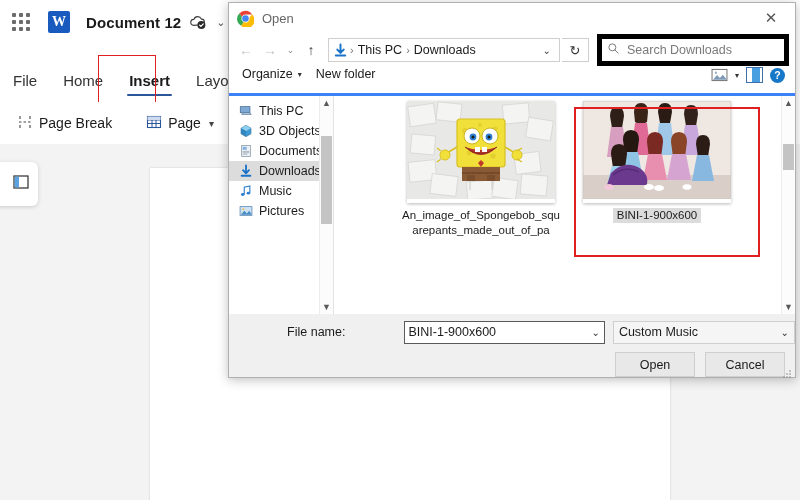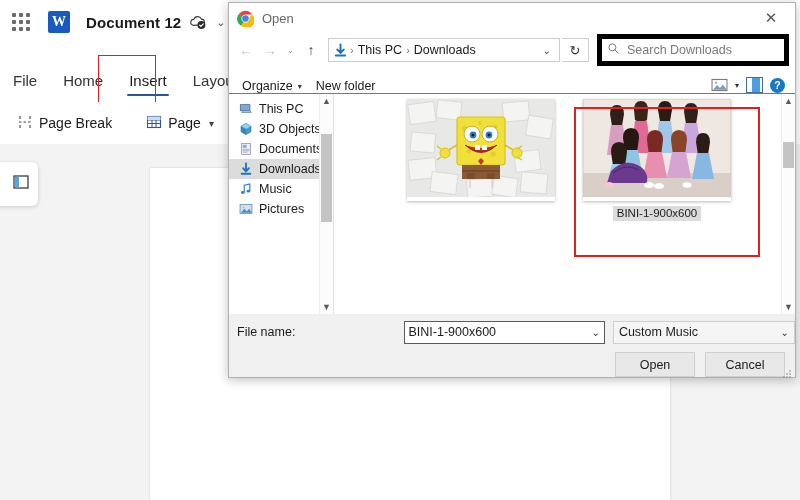--- a/index.html
+++ b/index.html
@@ -38,21 +38,21 @@
   .chev-down-title { margin-left: 9px; color: #555; font-size: 11px; }
 
   .word-ribbon {
     position: absolute; top: 44px; left: 0; width: 800px; height: 58px;
     background: #ffffff; display: flex; align-items: flex-end;
   }
   .rb-tab {
     position: relative; padding: 0 13px; height: 42px; line-height: 42px;
     font-size: 15px; color: #333;
   }
-  .rb-tab.active { color: #1b1b1b; font-weight: normal; }
+  .rb-tab.active { color: #1b1b1b; font-weight: bold; }
   .rb-tab.active::after {
     content: ""; position: absolute; left: 11px; right: 11px; bottom: 6px;
     height: 2.5px; background: #2b579a; border-radius: 2px;
   }
   .annot-box { position: absolute; border: 1.6px solid #e02020; pointer-events: none; }
 
   .word-toolbar {
     position: absolute; top: 102px; left: 0; width: 800px; height: 42px;
     background: #ffffff; display: flex; align-items: center;
     border-bottom: 1px solid #e6e6e6;
@@ -116,22 +116,22 @@
     display: flex; align-items: center; justify-content: center; font-size: 13px; color: #333;
     flex: none;
   }
   .search-box {
     width: 172px; height: 22px; border: 5px solid #000000; background: #fff;
     display: flex; align-items: center; padding: 0 5px; margin-left: 6px; flex: none;
   }
   .search-ph { font-size: 12.5px; color: #7a7a7a; margin-left: 7px; }
 
   .dlg-toolbar {
-    height: 26px; background: #ffffff; display: flex; align-items: flex-end;
-    padding: 0 6px; flex: none; border-bottom: 1px solid #3b82f6;
+    height: 26px; background: #ffffff; display: flex; align-items: flex-start;
+    padding: 0 6px; flex: none; border-bottom: 3px solid #3b82f6;
   }
   .tool-link { font-size: 12.5px; color: #1b1b1b; padding: 0 7px; display: flex; align-items: center; gap: 5px; }
   .tool-caret { font-size: 8px; color: #333; }
   .tool-right { margin-left: auto; display: flex; align-items: center; gap: 7px; padding-right: 4px; }
   .view-icon { width: 17px; height: 14px; position: relative; }
   .pane-icon { width: 15px; height: 14px; border: 1.4px solid #3f6fa8; display: flex; }
   .pane-icon i { display: block; }
   .help-icon {
     width: 15px; height: 15px; border-radius: 50%; background: #1878c8; color: #fff;
     font-size: 10.5px; display: flex; align-items: center; justify-content: center; font-weight: bold;
@@ -166,21 +166,21 @@
   .thumb-wrap { display: flex; align-items: center; justify-content: center; height: 104px; }
   .thumb { box-shadow: 0 1px 3px rgba(0,0,0,.28); }
   .file-label {
     font-size: 11.5px; color: #1b1b1b; line-height: 15px; margin-top: 4px;
     padding: 0 4px; word-break: break-all;
   }
   .file-label.selected-bg { background: #dcdcdc; display: inline-block; padding: 0 4px; }
 
   .dlg-footer { background: #f0f0f0; flex: none; padding: 6px 0 0 0; position: relative; }
   .fn-row { display: flex; align-items: center; height: 24px; padding-left: 8px; }
-  .fn-label { font-size: 12.5px; color: #1b1b1b; width: 164px; text-align: left; padding-right: 8px; }
+  .fn-label { font-size: 12.5px; color: #1b1b1b; width: 164px; text-align: center; padding-right: 8px; }
   .fn-input {
     width: 198px; height: 21px; border: 1px solid #5a5a5a; background: #fff;
     display: flex; align-items: center; padding: 0 4px; font-size: 12.5px; color: #1b1b1b;
   }
   .fn-input .chev { margin-left: auto; font-size: 10px; color: #333; }
   .filter-sel {
     width: 176px; height: 21px; border: 1px solid #cfcfcf; background: #f5f5f5;
     display: flex; align-items: center; padding: 0 5px; margin-left: 8px;
     font-size: 12.5px; color: #1b1b1b;
   }
@@ -476,20 +476,21 @@
 
                 <path d="M50 46l-10 6M98 46l10 6" stroke="#d8c022" stroke-width="1.6"></path>
                 <g fill="#f2e03a" stroke="#d8c022" stroke-width="1">
                   <circle cx="38" cy="54" r="5"></circle>
                     <circle cx="110" cy="54" r="5"></circle>
                 </g>
                 <path d="M34 50l-4-3M34 58l-4 3M110 50l5-3M110 58l5 3" stroke="#d8c022" stroke-width="1.3"></path>
               </svg>
             </span>
           </div>
+          <div class="file-label">An_image_of_Spongebob_squarepants_made_out_of_pa</div>
         </div>
 
         <div class="file-item" style="left:238px; top:4px;">
           <div class="thumb-wrap">
             <span class="thumb">
               <svg width="148" height="98" viewBox="0 0 148 98">
                 <rect width="148" height="98" fill="#efe7e2"></rect>
                 <rect y="74" width="148" height="24" fill="#d9cfc8"></rect>
 
                 <g>

